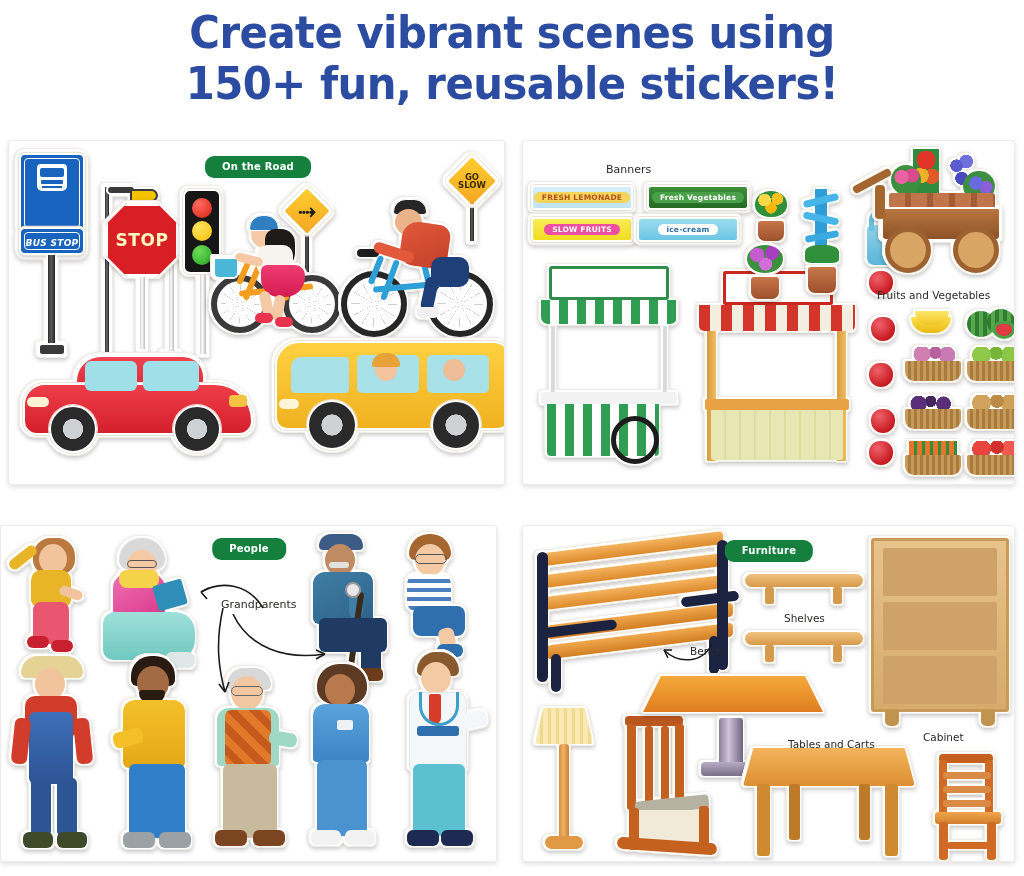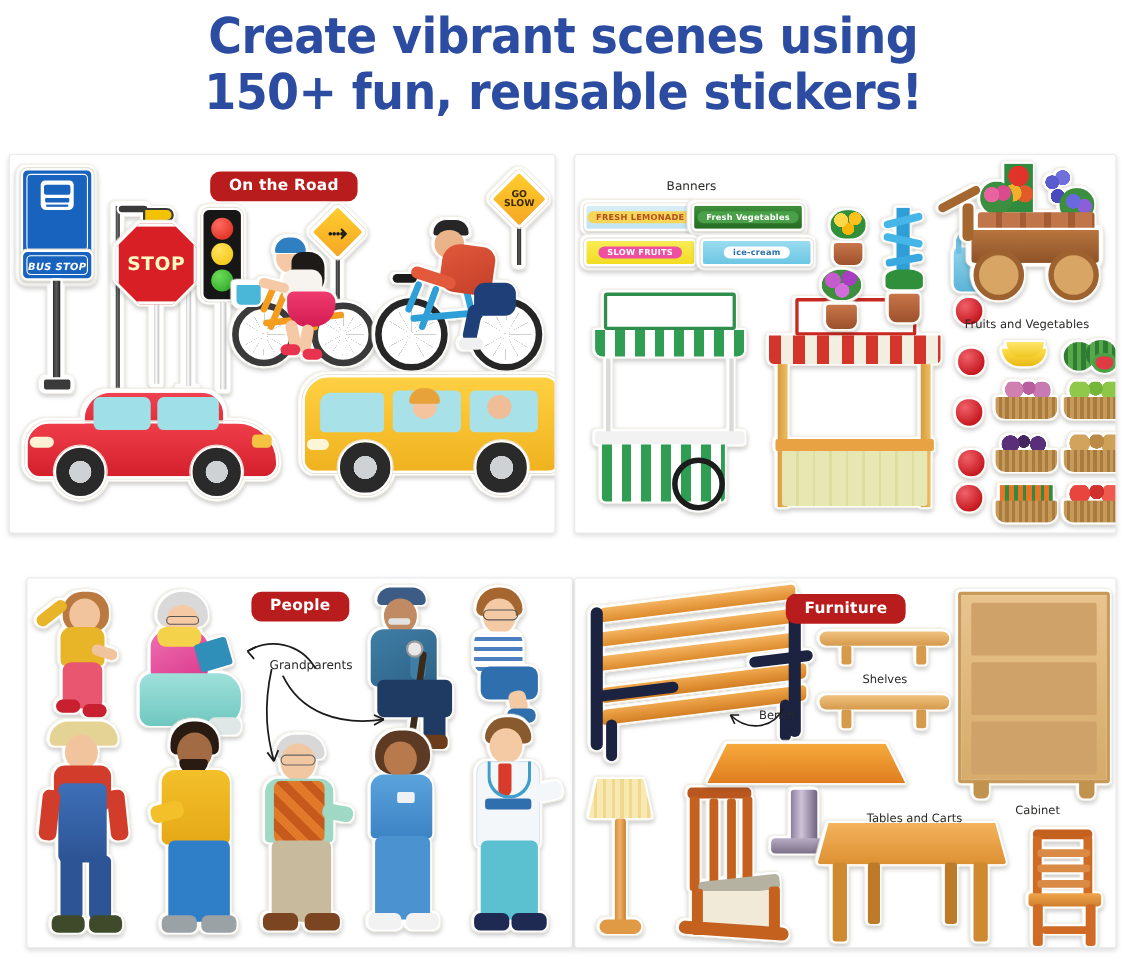--- a/index.html
+++ b/index.html
@@ -30,31 +30,31 @@
   .panel {
     position: absolute;
     background: #ffffff;
     border: 1px solid #eceaea;
     border-radius: 3px;
     box-shadow: 0 2px 5px rgba(0,0,0,0.13);
     overflow: hidden;
   }
   #panel-road      { left: 8px;   top: 140px; width: 497px; height: 345px; }
   #panel-carts     { left: 522px; top: 140px; width: 493px; height: 345px; }
-  #panel-people    { left: 24px;   top: 525px; width: 497px; height: 337px; }
+  #panel-people    { left: 0;   top: 525px; width: 497px; height: 337px; }
   #panel-furniture { left: 522px; top: 525px; width: 493px; height: 337px; }
 
   
   .pill {
     position: absolute;
-    background: #b91c1c;
+    background: #15803d;
     color: #ffffff;
     font-family: "DejaVu Sans", sans-serif;
     font-weight: bold;
-    font-size: 14px;
+    font-size: 10px;
     letter-spacing: 0.2px;
     padding: 5px 17px 6px;
     border-radius: 9px;
     white-space: nowrap;
     transform: translateX(-50%);
     z-index: 40;
   }
 
   
   .cap {
@@ -378,21 +378,21 @@
 
 
     <div class="cap" style="left:83px; top:22px; font-size:11px;">Banners</div>
 
     <div class="cap" style="left:354px; top:148px; font-size:10.5px;">Fruits and Vegetables</div>
 
     <div class="banner die" style="left:8px; top:44px; width:102px;
          background:linear-gradient(180deg,#d8eef8,#bfe4f4);">
       <span class="btxt" style="background:#f6d65a; color:#b4501f;">FRESH LEMONADE</span>
     </div>
-    <div class="banner die" style="left:106px; top:44px; width:102px;
+    <div class="banner die" style="left:124px; top:44px; width:102px;
          background:linear-gradient(180deg,#3e8f3a,#246b22);">
       <span class="btxt" style="background:#4aa049; color:#ffffff;">Fresh Vegetables</span>
     </div>
     <div class="banner die" style="left:8px; top:76px; width:102px;
          background:linear-gradient(180deg,#f8ec55,#f2dd22);">
       <span class="btxt" style="background:#ef4fa0; color:#ffffff;">SLOW FRUITS</span>
     </div>
     <div class="banner die" style="left:114px; top:76px; width:102px;
          background:linear-gradient(180deg,#9adcef,#6cc6e4);">
       <span class="btxt" style="background:#ffffff; color:#2a6fa8;">ice-cream</span>

